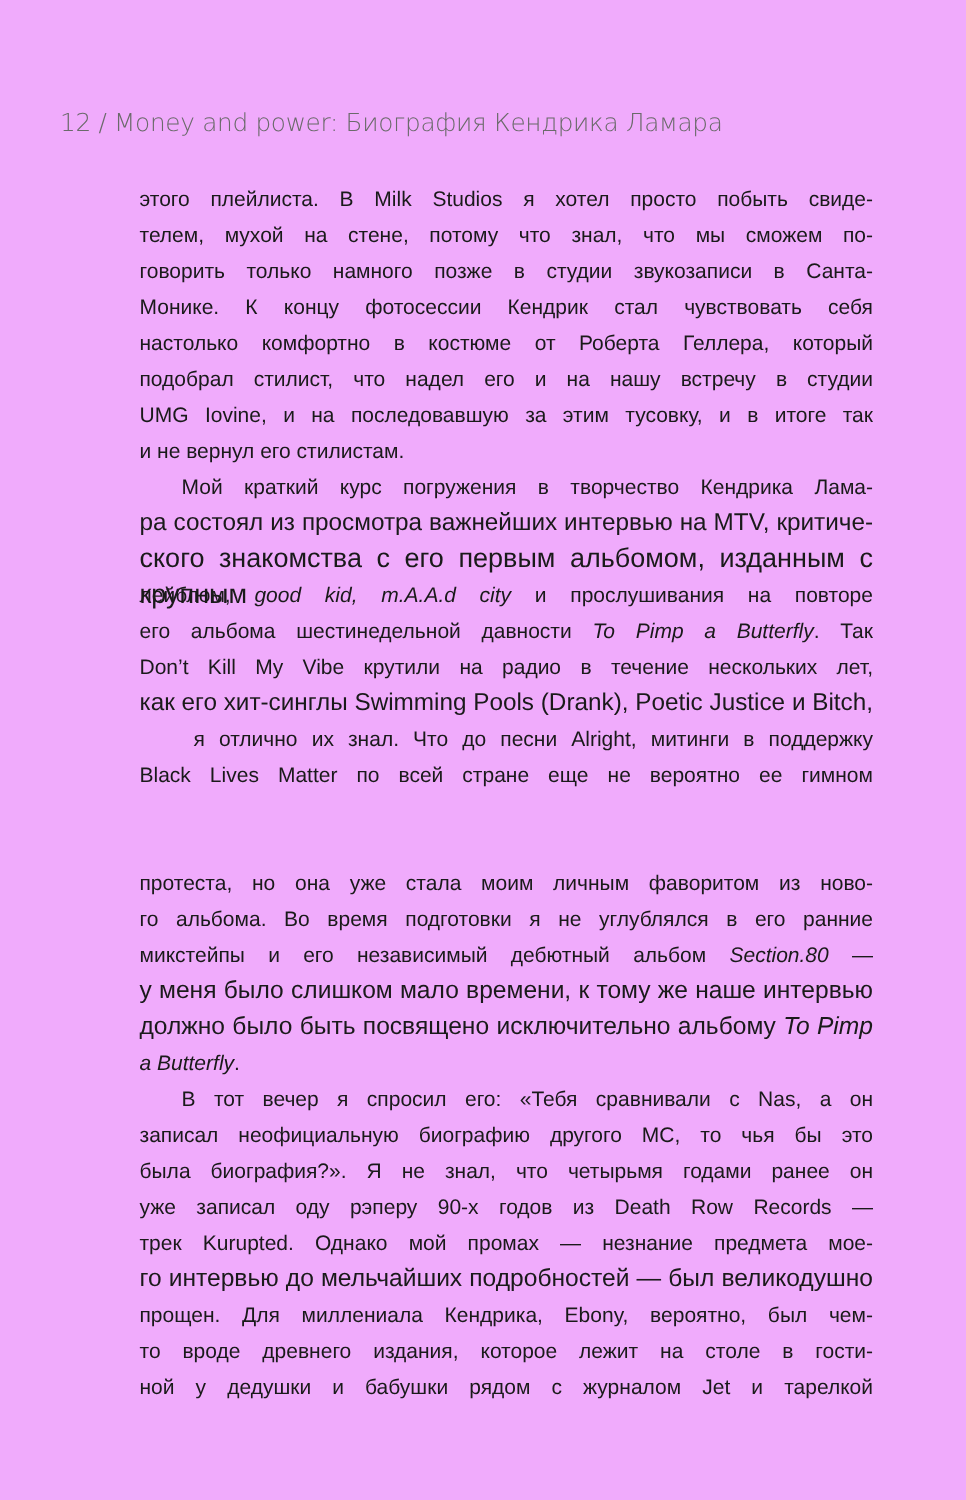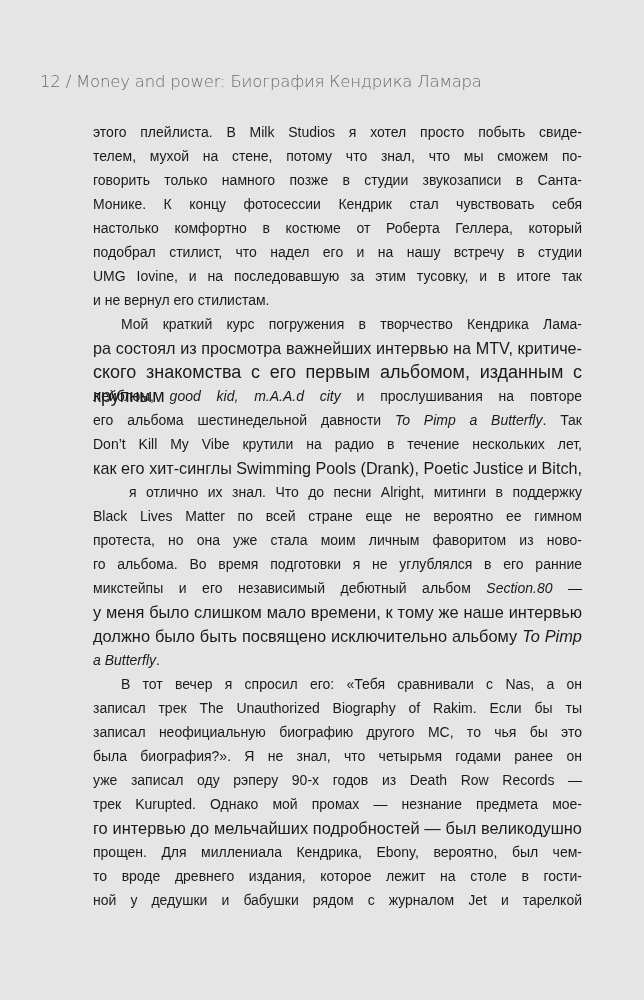--- a/index.html
+++ b/index.html
@@ -1,17 +1,17 @@
 <!DOCTYPE html>
 <html><head>
 <meta charset="utf-8">
 <style>
   html, body { margin: 0; padding: 0; background: #ffffff; }
   body { width: 644px; height: 1000px; position: relative; overflow: hidden; }
-  .page { position: absolute; left: 0; top: 0; width: 644px; height: 1000px; background: #e5e5e5; }
+  .page { position: absolute; left: 0; top: 0; width: 644px; height: 1000px; background: #f0abfc; }
   .running-head {
     position: absolute; left: 40px; top: 72px;
     font-family: "DejaVu Sans", sans-serif; font-weight: 300;
     font-size: 16.5px; color: #6a6a6a; letter-spacing: -0.2px;
     white-space: nowrap;
   }
   .body-text { position: absolute; left: 93px; top: 120px; width: 489px; }
   .line {
     height: 24px; line-height: 24px;
     font-family: "Liberation Sans", sans-serif; font-size: 14px; color: #1a1a1a;
@@ -38,28 +38,27 @@
       <div class="line last" style="white-space: normal;"><span>и не вернул его стилистам.</span></div>
       <div class="line indent" style="white-space: normal;"><span>Мой краткий курс погружения в творчество Кендрика Лама-</span></div>
       <div class="line" style="white-space: normal; font-size: 16.2px;"><span>ра состоял из просмотра важнейших интервью на MTV, критиче-</span></div>
       <div class="line" style="white-space: normal; font-size: 18px;"><span>ского знакомства с его первым альбомом, изданным с крупным</span></div>
       <div class="line" style="white-space: normal;"><span>лейблом, </span><span class="it">good kid, m.A.A.d city</span><span> и прослушивания на повторе</span></div>
       <div class="line" style="white-space: normal;"><span>его альбома шестинедельной давности </span><span class="it">To Pimp a Butterfly</span><span>. Так</span></div>
       <div class="line" style="white-space: normal;"><span>Don’t Kill My Vibe крутили на радио в течение нескольких лет,</span></div>
       <div class="line" style="white-space: normal; font-size: 16.2px;"><span>как его хит-синглы Swimming Pools (Drank), Poetic Justice и Bitch,</span></div>
       <div class="line" style="white-space: normal; margin-left: 36px;"><span>я отлично их знал. Что до песни Alright, митинги в поддержку</span></div>
       <div class="line" style="white-space: normal;"><span>Black Lives Matter по всей стране еще не вероятно ее гимном</span></div>
-      <div class="line" style="white-space: normal;"><span>протеста, но она уже стала моим личным фаворитом из ново-</span></div>
+      <div class="line" style="white-space: normal; margin-top: 48px;"><span>протеста, но она уже стала моим личным фаворитом из ново-</span></div>
       <div class="line" style="white-space: normal;"><span>го альбома. Во время подготовки я не углублялся в его ранние</span></div>
       <div class="line" style="white-space: normal;"><span>микстейпы и его независимый дебютный альбом </span><span class="it">Section.80</span><span> —</span></div>
       <div class="line" style="white-space: normal; font-size: 16.4px;"><span>у меня было слишком мало времени, к тому же наше интервью</span></div>
       <div class="line" style="white-space: normal; font-size: 16.4px;"><span>должно было быть посвящено исключительно альбому </span><span class="it">To Pimp</span></div>
       <div class="line last" style="white-space: normal;"><span class="it">a Butterfly</span><span>.</span></div>
       <div class="line indent" style="white-space: normal;"><span>В тот вечер я спросил его: «Тебя сравнивали с Nas, а он</span></div>
-      <div class="line" style="white-space: normal;"><span>записал трек The Unauthorized Biography of Rakim. Если бы ты</span></div>
       <div class="line" style="white-space: normal;"><span>записал неофициальную биографию другого MC, то чья бы это</span></div>
       <div class="line" style="white-space: normal;"><span>была биография?». Я не знал, что четырьмя годами ранее он</span></div>
       <div class="line" style="white-space: normal;"><span>уже записал оду рэперу 90-х годов из Death Row Records —</span></div>
       <div class="line" style="white-space: normal;"><span>трек Kurupted. Однако мой промах — незнание предмета мое-</span></div>
       <div class="line" style="white-space: normal; font-size: 16.4px;"><span>го интервью до мельчайших подробностей — был великодушно</span></div>
       <div class="line" style="white-space: normal; font-size: 14px;"><span>прощен. Для миллениала Кендрика, Ebony, вероятно, был чем-</span></div>
       <div class="line" style="white-space: normal;"><span>то вроде древнего издания, которое лежит на столе в гости-</span></div>
       <div class="line" style="white-space: normal;"><span>ной у дедушки и бабушки рядом с журналом Jet и тарелкой</span></div>
     </div>
 </div>

